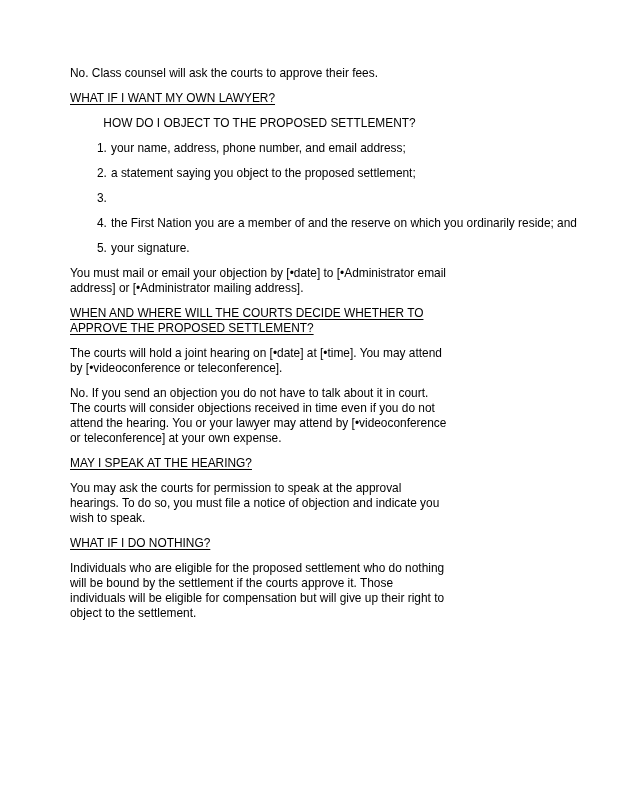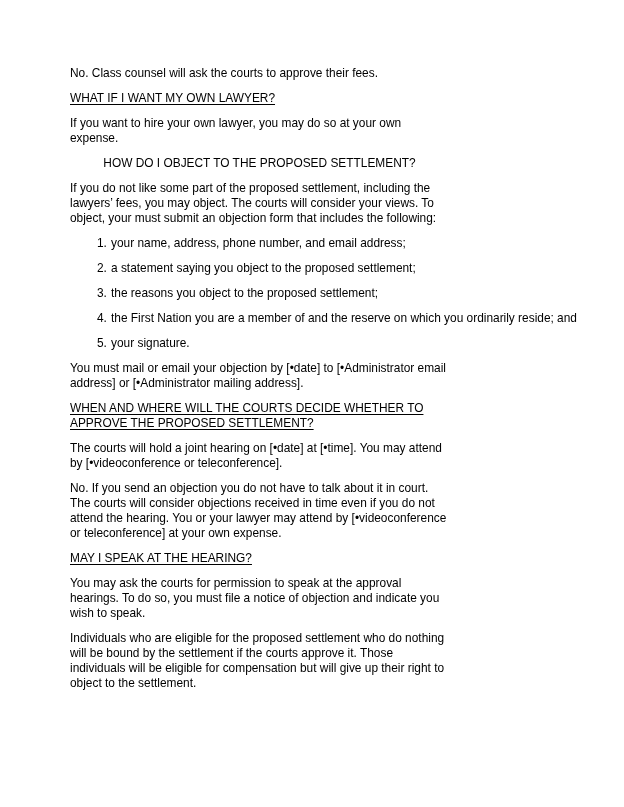--- a/index.html
+++ b/index.html
@@ -57,39 +57,36 @@
 </style>
 </head>
 <body>
 
 <div class="page">
 
   <p class="para">No. Class counsel will ask the courts to approve their fees.</p>
 
   <p class="heading">WHAT IF I WANT MY OWN LAWYER?</p>
 
-  <p class="para">If you want to hire your own lawyer, you may do so at your own expense.</p>
 
   <p class="heading centered">HOW DO I OBJECT TO THE PROPOSED SETTLEMENT?</p>
 
 
-  <p class="para">If you do not like some part of the proposed settlement, including the lawyers’ fees, you may object. The courts will consider your views. To object, your must submit an objection form that includes the following:</p>
 
   <ol class="doc-list">
     <li class="doc-li">
       <span class="num">1.</span>
       <span class="li-text">your name, address, phone number, and email address;</span>
     </li>
     <li class="doc-li">
       <span class="num">2.</span>
       <span class="li-text">a statement saying you object to the proposed settlement;</span>
     </li>
     <li class="doc-li">
       <span class="num">3.</span>
-      <span class="li-text">the reasons you object to the proposed settlement;</span>
     </li>
     <li class="doc-li">
       <span class="num">4.</span>
       <span class="li-text">the First Nation you are a member of and the reserve on which you ordinarily reside; and</span>
     </li>
     <li class="doc-li">
       <span class="num">5.</span>
       <span class="li-text">your signature.</span>
     </li>
   </ol>
@@ -100,16 +97,17 @@
 
   <p class="para">The courts will hold a joint hearing on [•date] at [•time]. You may attend by [•videoconference or teleconference].</p>
 
 
   <p class="para">No. If you send an objection you do not have to talk about it in court. The courts will consider objections received in time even if you do not attend the hearing. You or your lawyer may attend by [•videoconference or teleconference] at your own expense.</p>
 
   <p class="heading">MAY I SPEAK AT THE HEARING?</p>
 
   <p class="para">You may ask the courts for permission to speak at the approval hearings. To do so, you must file a notice of objection and indicate you wish to speak.</p>
 
+  <p class="heading">WHAT IF I DO NOTHING?</p>
 
   <p class="para">Individuals who are eligible for the proposed settlement who do nothing will be bound by the settlement if the courts approve it. Those individuals will be eligible for compensation but will give up their right to object to the settlement.</p>
 
 </div>
 
 </body></html>

